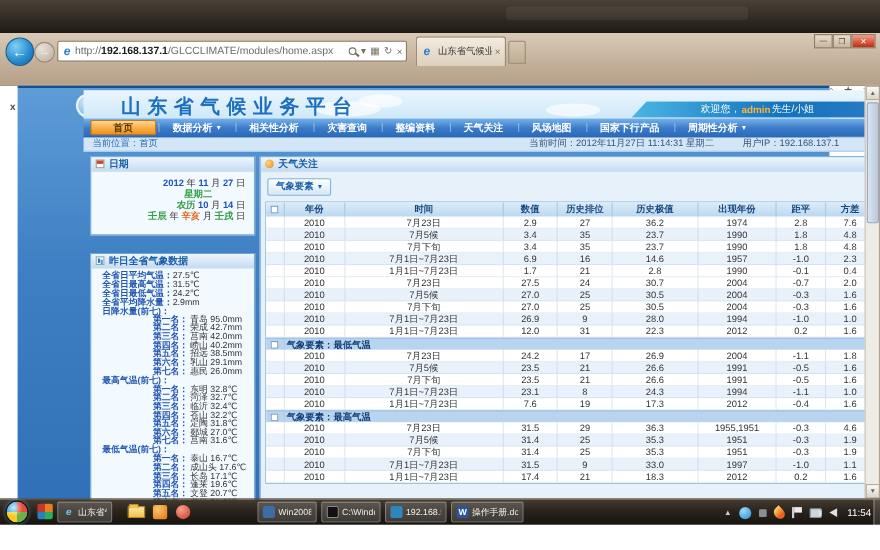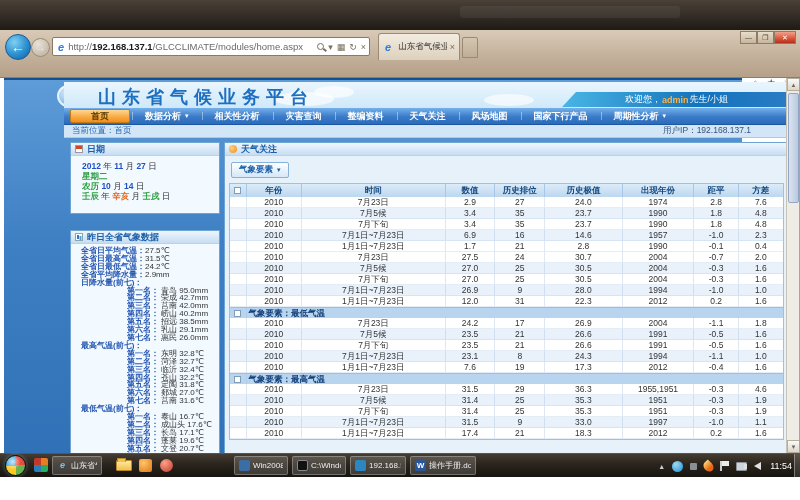--- a/index.html
+++ b/index.html
@@ -60,21 +60,21 @@
     border-radius:2px; }
   .paw-icon { position:absolute; left:544px; top:62px; width:12px; height:12px; background:#4a4540;
     border-radius:50% 50% 40% 40%; }
   .paw-icon::after { content:""; position:absolute; left:3px; top:-2px; width:5px; height:5px;
     background:#e0812e; border-radius:50%; }
   .puzzle-icon { position:absolute; left:564px; top:61px; width:13px; height:13px; background:#7ab648;
     border:1px solid #55933 f; border-radius:2px; }
   .more-dots { position:absolute; right:14px; top:63px; color:#b8伸6a2a; color:#b86a2a; font-size:10px; letter-spacing:1px; font-weight:bold; }
 
   
-  .page { position:absolute; left:4px; top:78px; width:738px; height:399px;
+  .page { position:absolute; left:16px; top:78px; width:738px; height:399px;
     background:linear-gradient(180deg,#5e9cd8,#3f80c4 40%,#2f6fb5); border-top:2px solid #17508f;text-decoration:underline; }
   .logo-circle { position:absolute; left:53px; top:5px; width:22px; height:22px; border-radius:50%;
     background:radial-gradient(circle at 35% 30%,#cfe8fa,#6aa8dd); border:2px solid rgba(255,255,255,.8); }
   .hdr-band { position:absolute; left:60px; top:2px; width:727px; height:26px;
     background:linear-gradient(#eaf6fe,#cfe8f9); overflow:hidden; }
   .cloud { position:absolute; background:#fff; opacity:.65; border-radius:50%; }
   .site-title { position:absolute; left:34px; top:3px; font-size:18px; font-weight:bold; color:#1d6fc0;
     letter-spacing:6px; white-space:nowrap; }
   .welcome { position:absolute; left:498px; top:10px; width:229px; height:15px;
     background:linear-gradient(90deg,#4ab5e5,#1373bc 60%,#2a7cc4);
@@ -102,21 +102,21 @@
   .panel-hd { height:13px; background:linear-gradient(#eef6fd,#c6ddf2); border-bottom:1px solid #b9d3ea;
     display:flex; align-items:center; gap:4px; padding:0 4px; font-size:9px; font-weight:bold; color:#1b5fa8; }
   .ico-cal { width:8px; height:8px; background:#fff; border:1px solid #999; position:relative; }
   .ico-cal::after { content:""; position:absolute; left:0; top:0; width:6px; height:2.5px; background:#d4452a; }
   .ico-chart { width:8px; height:8px; background:#fff; border:1px solid #8aa; position:relative; }
   .ico-chart::after { content:""; position:absolute; left:1px; bottom:1px; width:1.5px; height:4px;
     background:#2d78c4; box-shadow:2.5px 1px 0 #5aa0dd; }
   .ico-focus { width:8px; height:8px; border-radius:50%; background:radial-gradient(circle at 35% 35%,#ffd27a,#f08a1e); }
 
   .cal-panel { left:66px; top:62px; width:150px; height:72px; }
-  .cal-bd { padding:5px 8px 0 0; text-align:left; font-size:8.5px; line-height:10px;margin-left:11px; }
+  .cal-bd { padding:5px 8px 0 0; text-align:right; font-size:8.5px; line-height:10px; }
   .cal-num { color:#1f52c8; font-weight:bold; }
   .cal-unit { color:#333; }
   .cal-green { color:#2f9e44; font-weight:bold; }
   .cal-orange { color:#e0661a; font-weight:bold; }
   .cal-week { color:#2f9e44; font-weight:bold; padding-right:30px; }
 
   .wx-panel { left:66px; top:150px; width:150px; height:245px; }
   .wx-bd { padding-top:3px; font-size:8px; line-height:7.9px; }
   .stat-row { display:flex; padding-left:10px; }
   .s-label { color:#2456b0; font-weight:bold; }
@@ -281,20 +281,21 @@
         <div class="menu-item">整编资料</div>
         <div class="menu-item">天气关注</div>
         <div class="menu-item">风场地图</div>
         <div class="menu-item">国家下行产品</div>
         <div class="menu-item">周期性分析<span class="caret">▾</span></div>
       </div>
 
     <div class="crumb">
       <span class="crumb-left">当前位置：首页</span>
       <span class="crumb-right">
+        <span>当前时间：2012年11月27日 11:14:31 星期二</span>
         <span>用户IP：192.168.137.1</span>
       </span>
     </div>
 
     <div class="panel cal-panel">
       <div class="panel-hd">
         <span class="ico-cal"></span>
         <span>日期</span>
       </div>
       <div class="cal-bd">
@@ -439,21 +440,21 @@
             <div class="t-cell" style="width: 13%;">出现年份</div>
             <div class="t-cell" style="width: 8%;">距平</div>
             <div class="t-cell" style="width: 8%;">方差</div>
           </div>
           <div class="t-row t-data">
             <div class="t-cell" style="width: 3%;"></div>
             <div class="t-cell" style="width: 10%;">2010</div>
             <div class="t-cell" style="width: 26%;">7月23日</div>
             <div class="t-cell" style="width: 9%;">2.9</div>
             <div class="t-cell" style="width: 9%;">27</div>
-            <div class="t-cell" style="width: 14%;">24.0</div>
+            <div class="t-cell" style="width: 14%;">36.2</div>
             <div class="t-cell" style="width: 13%;">1974</div>
             <div class="t-cell" style="width: 8%;">2.8</div>
             <div class="t-cell" style="width: 8%;">7.6</div>
           </div>
           <div class="t-row t-data alt">
             <div class="t-cell" style="width: 3%;"></div>
             <div class="t-cell" style="width: 10%;">2010</div>
             <div class="t-cell" style="width: 26%;">7月5候</div>
             <div class="t-cell" style="width: 9%;">3.4</div>
             <div class="t-cell" style="width: 9%;">35</div>

